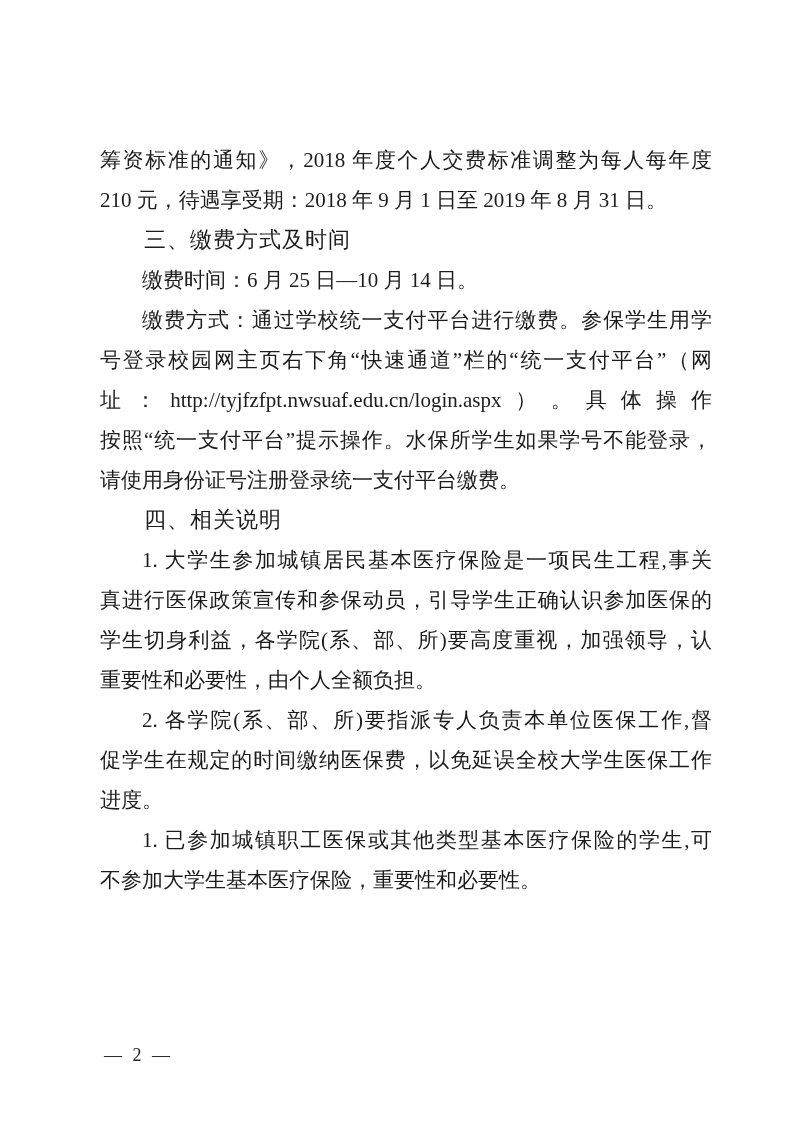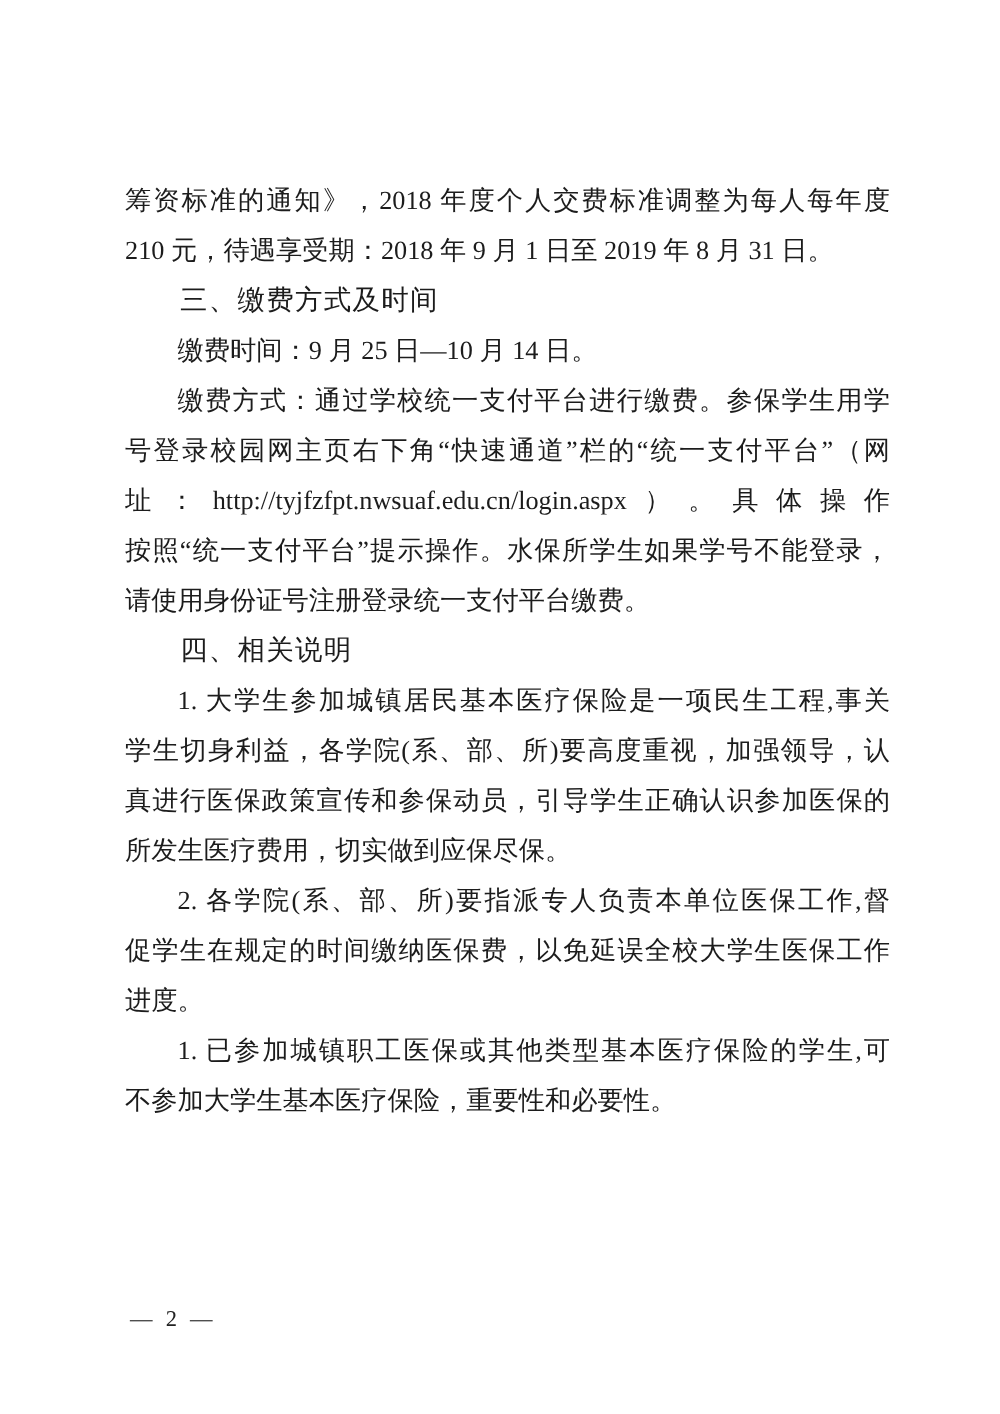--- a/index.html
+++ b/index.html
@@ -55,31 +55,31 @@
   }
 </style>
 </head>
 <body>
 
 <div class="page">
   <div class="content">
     <div class="line full">筹资标准的通知》，2018 年度个人交费标准调整为每人每年度</div>
     <div class="line">210 元，待遇享受期：2018 年 9 月 1 日至 2019 年 8 月 31 日。</div>
     <div class="line heading indent">三、缴费方式及时间</div>
-    <div class="line indent">缴费时间：9 月 25 日—10 月 14 日。</div>
+    <div class="line indent">缴费时间：6 月 25 日—10 月 14 日。</div>
     <div class="line indent full">缴费方式：通过学校统一支付平台进行缴费。参保学生用学</div>
     <div class="line full">号登录校园网主页右下角“快速通道”栏的“统一支付平台”（网</div>
     <div class="line full">址：http://tyjfzfpt.nwsuaf.edu.cn/login.aspx）。具体操作</div>
     <div class="line full">按照“统一支付平台”提示操作。水保所学生如果学号不能登录，</div>
     <div class="line">请使用身份证号注册登录统一支付平台缴费。</div>
     <div class="line heading indent">四、相关说明</div>
     <div class="line indent full">1. 大学生参加城镇居民基本医疗保险是一项民生工程,事关</div>
+    <div class="line full">真进行医保政策宣传和参保动员，引导学生正确认识参加医保的</div>
     <div class="line full">学生切身利益，各学院(系、部、所)要高度重视，加强领导，认</div>
-    <div class="line full">真进行医保政策宣传和参保动员，引导学生正确认识参加医保的</div>
-    <div class="line">所发生医疗费用，切实做到应保尽保。</div>
+    <div class="line">重要性和必要性，由个人全额负担。</div>
     <div class="line indent full">2. 各学院(系、部、所)要指派专人负责本单位医保工作,督</div>
     <div class="line full">促学生在规定的时间缴纳医保费，以免延误全校大学生医保工作</div>
     <div class="line">进度。</div>
     <div class="line indent full">1. 已参加城镇职工医保或其他类型基本医疗保险的学生,可</div>
     <div class="line">不参加大学生基本医疗保险，重要性和必要性。</div>
   </div>
   <div class="footer">— 2 —</div>
 </div>
 
 </body></html>

